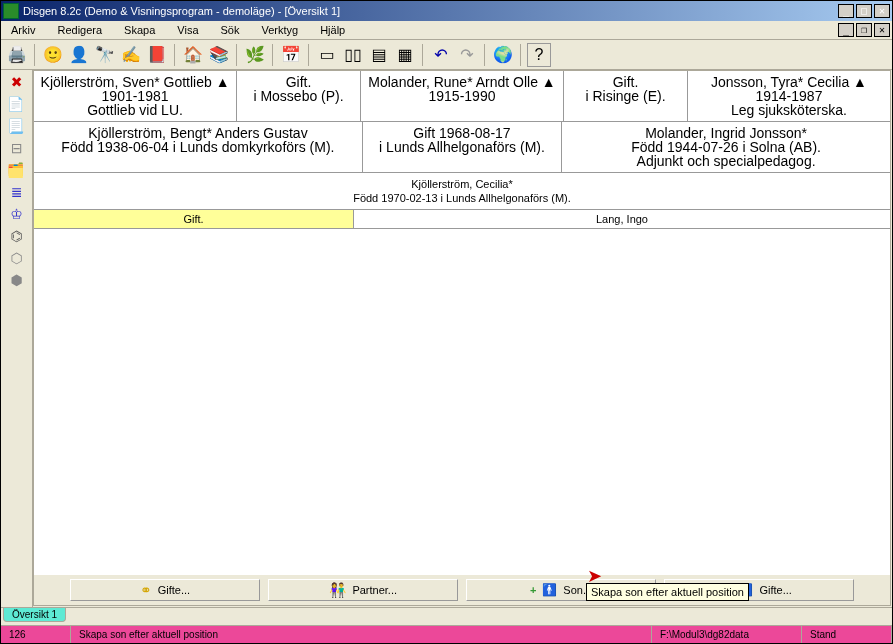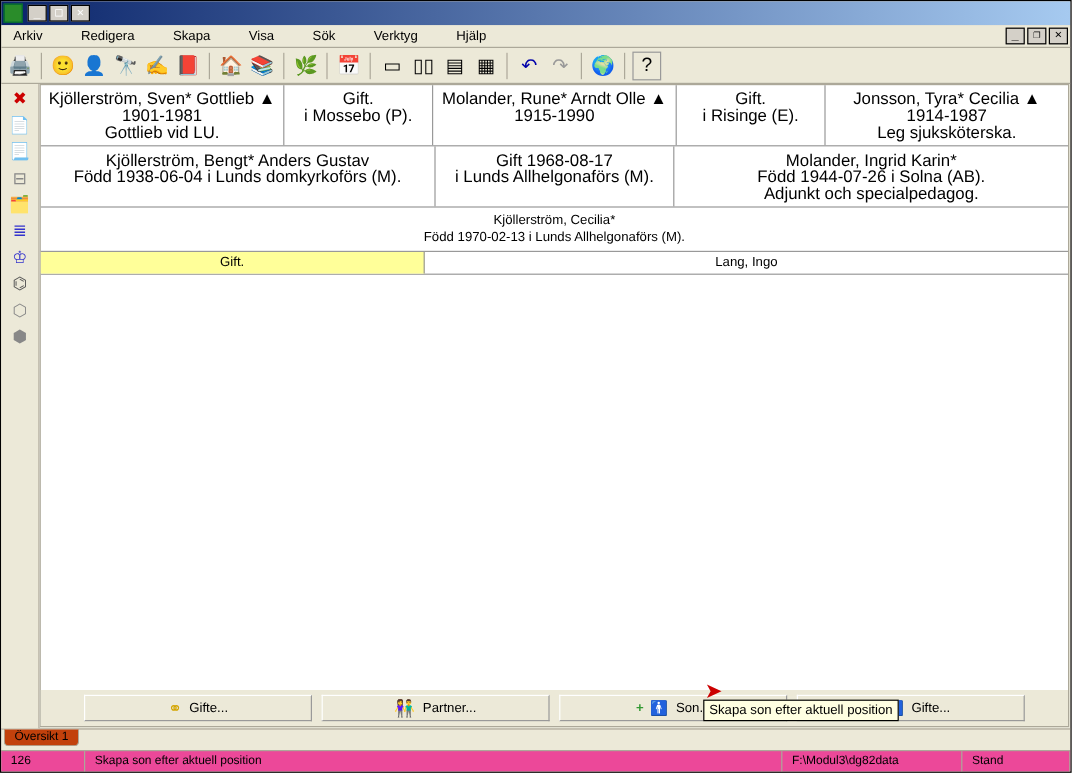--- a/index.html
+++ b/index.html
@@ -2,21 +2,21 @@
 <html><head>
 <meta charset="utf-8">
 <style>
   * { box-sizing: border-box; margin: 0; padding: 0; }
   body { font-family: Tahoma, Arial, sans-serif; font-size: 11px; background: #d4d0c8; width: 893px; height: 644px; overflow: hidden; position: relative; border: 1px solid #000; }
   .titlebar { background: linear-gradient(to right, #0a246a, #a6caf0); color: #fff; height: 20px; display: flex; align-items: center; padding: 0 2px; }
   .titlebar-icon { width: 16px; height: 16px; background: #2a8c2a; margin-right: 4px; border: 1px solid #063; }
   .titlebar-text { flex: 1; font-size: 11px; }
   .win-controls { display: flex; gap: 2px; }
   .win-btn { width: 16px; height: 14px; background: #d4d0c8; border: 1px solid #000; font-size: 10px; line-height: 12px; text-align: center; cursor: pointer; font-family: monospace; }
-  .menubar { background: #ece9d8; height: 19px; display: flex; align-items: center; padding: 0 4px; gap: 20px; border-bottom: 1px solid #aca899; position: relative; }
+  .menubar { background: #ece9d8; height: 19px; display: flex; align-items: center; padding: 0 4px; gap: 10px; border-bottom: 1px solid #aca899; position: relative; }
   .menu-item { padding: 2px 6px; cursor: pointer; }
   .menubar .win-controls { position: absolute; right: 2px; top: 2px; }
   .toolbar { background: #ece9d8; height: 30px; display: flex; align-items: center; padding: 2px 4px; gap: 2px; border-bottom: 1px solid #aca899; }
   .tool-btn { width: 24px; height: 24px; display: flex; align-items: center; justify-content: center; cursor: pointer; border: 1px solid transparent; font-size: 16px; }
   .tool-sep { width: 2px; height: 22px; border-left: 1px solid #aca899; margin: 0 3px; }
   .content { display: flex; height: calc(100% - 20px - 19px - 30px - 18px - 18px); background: #ece9d8; }
   .sidebar { width: 32px; background: #ece9d8; border-right: 1px solid #aca899; display: flex; flex-direction: column; align-items: center; padding-top: 2px; gap: 2px; }
   .side-btn { width: 20px; height: 20px; display: flex; align-items: center; justify-content: center; cursor: pointer; font-size: 14px; }
   .main { flex: 1; background: #fff; display: flex; flex-direction: column; border: 1px solid #aca899; margin: 0 1px 1px 0; }
   .gen-row { display: flex; border-bottom: 1px solid #999; }
@@ -24,36 +24,37 @@
   .gen-cell:last-child { border-right: none; }
   .gen-cell.narrow { flex: 0.6; }
   .center-row { text-align: center; padding: 4px; border-bottom: 1px solid #999; line-height: 14px; }
   .rel-row { display: flex; border-bottom: 1px solid #999; }
   .rel-left { width: 320px; background: #ffff99; text-align: center; padding: 3px; border-right: 1px solid #999; }
   .rel-right { flex: 1; text-align: center; padding: 3px; }
   .spacer { flex: 1; }
   .bottom-buttons { display: flex; padding: 4px; gap: 8px; justify-content: center; background: #ece9d8; }
   .bot-btn { width: 190px; height: 22px; background: #ece9d8; border: 1px solid #999; border-top-color: #fff; border-left-color: #fff; cursor: pointer; display: flex; align-items: center; justify-content: center; gap: 6px; font-size: 11px; }
   .tabbar { height: 18px; background: #ece9d8; display: flex; align-items: flex-start; padding: 0 2px; border-top: 1px solid #aca899; }
-  .tab { background: #c2410c; border: 1px solid #aca899; border-top: none; border-radius: 0 0 4px 4px; padding: 1px 8px; font-size: 10px; }
+  .tab { background: #5eead4; border: 1px solid #aca899; border-top: none; border-radius: 0 0 4px 4px; padding: 1px 8px; font-size: 10px; }
   .statusbar { height: 18px; background: #ec4899; border-top: 1px solid #aca899; display: flex; align-items: center; font-size: 10px; }
   .status-cell { border-right: 1px solid #aca899; padding: 0 8px; height: 100%; display: flex; align-items: center; }
   .tooltip { position: absolute; bottom: 42px; left: 585px; background: #ffffe1; border: 1px solid #000; padding: 2px 4px; font-size: 11px; z-index: 10; }
   .cursor-arrow { position: absolute; bottom: 56px; left: 586px; z-index: 11; font-size: 18px; color: #c00; }
   .icon-rings { color: #d4a500; font-size: 14px; }
   .icon-partner { color: #c33; font-size: 14px; }
   .icon-son { color: #22c; font-size: 12px; }
   .icon-dotter { color: #c33; font-size: 12px; }
   .plus { color: #393; font-weight: bold; }
 </style>
 </head>
 <body>
 
 <div class="titlebar">
   <div class="titlebar-icon"></div>
+  <div class="titlebar-text">Disgen 8.2c (Demo &amp; Visningsprogram - demoläge) - [Översikt 1]</div>
   <div class="win-controls">
     <div class="win-btn">_</div>
     <div class="win-btn">□</div>
     <div class="win-btn">✕</div>
   </div>
 </div>
 
 <div class="menubar">
   <div class="menu-item">Arkiv</div>
   <div class="menu-item">Redigera</div>
@@ -141,21 +142,21 @@
     <div class="gen-row">
       <div class="gen-cell">
         <div>Kjöllerström, Bengt* Anders Gustav</div>
         <div>Född 1938-06-04 i Lunds domkyrkoförs (M).</div>
       </div>
       <div class="gen-cell narrow">
         <div>Gift 1968-08-17</div>
         <div>i Lunds Allhelgonaförs (M).</div>
       </div>
       <div class="gen-cell">
-        <div>Molander, Ingrid Karin*</div>
+        <div>Molander, Ingrid Jonsson*</div>
         <div>Född 1944-07-26 i Solna (AB).</div>
         <div>Adjunkt och specialpedagog.</div>
       </div>
     </div>
 
     <div class="center-row">
       <div>Kjöllerström, Cecilia*</div>
       <div>Född 1970-02-13 i Lunds Allhelgonaförs (M).</div>
     </div>
 

